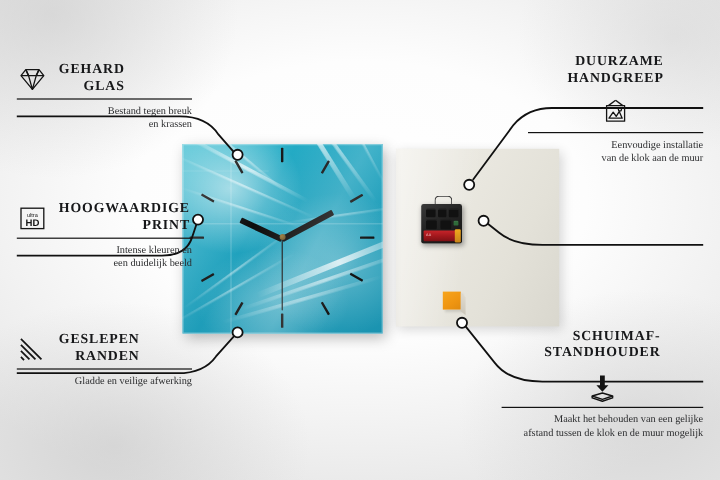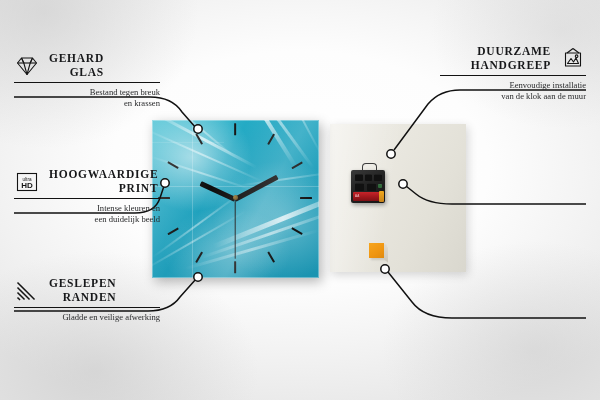--- a/index.html
+++ b/index.html
@@ -142,21 +142,21 @@
     position:absolute; width:5px; height:5px; border-radius:50%;
     background: radial-gradient(circle at 35% 35%, #9a7a3a, #5c4520);
   }
 
   
   .callout { position: absolute; }
   .callout .head {
     display:flex; align-items:center; gap:9px;
   }
   .callout.left .head { justify-content:flex-start; }
-  .callout.right .head { justify-content:flex-end; }
+  .callout.right .head { justify-content:flex-end;flex-direction:column; }
   .callout .title {
     font-family: "Liberation Serif", serif;
     font-weight: 700;
     font-size: 11.5px;
     line-height: 13.5px;
     letter-spacing: .75px;
     color: #17181a;
     text-transform: uppercase;
     white-space: pre-line;
   }
@@ -360,14 +360,32 @@
         </g>
           </svg>
       </span>
     </div>
     <div class="rule"></div>
     <div class="desc">Eenvoudige installatie
 van de klok aan de muur</div>
   </div>
 
 
+  <div class="callout right" style="left:418px; top:274px; width:168px;">
+    <div class="head">
+      <span class="title">SCHUIMAF-
+STANDHOUDER</span>
+      <span class="ico">
+        <svg viewBox="0 0 26 26">
+            <g fill="none" stroke="#141414" stroke-width="1.2" stroke-linejoin="round">
+          <path d="M11 3 h4 v8 h3 l-5 5.5 -5-5.5 h3 z" fill="#141414" stroke="none"></path>
+          <path d="M13 17.5 L21.5 20 L13 22.8 L4.5 20 Z"></path>
+          <path d="M4.5 20 v1.6 L13 24.4 L21.5 21.6 V20"></path>
+        </g>
+          </svg>
+      </span>
+    </div>
+    <div class="rule"></div>
+    <div class="desc">Maakt het behouden van een gelijke
+afstand tussen de klok en de muur mogelijk</div>
+  </div>
 
 </div>
 
 </body></html>

